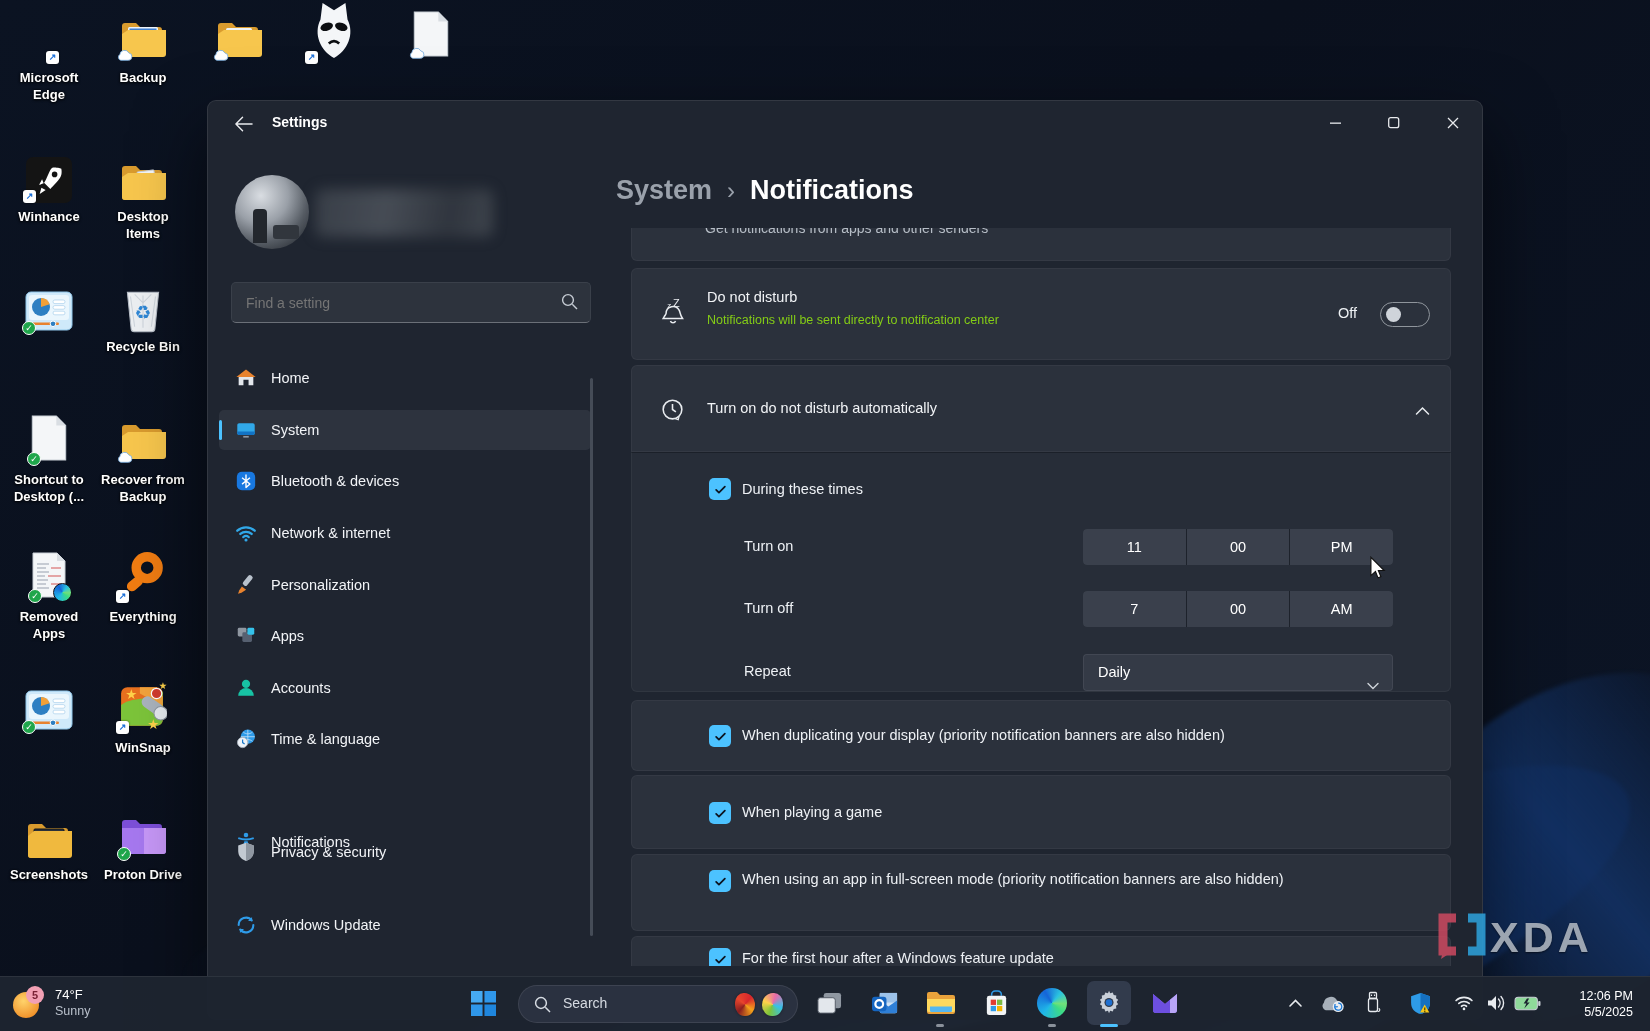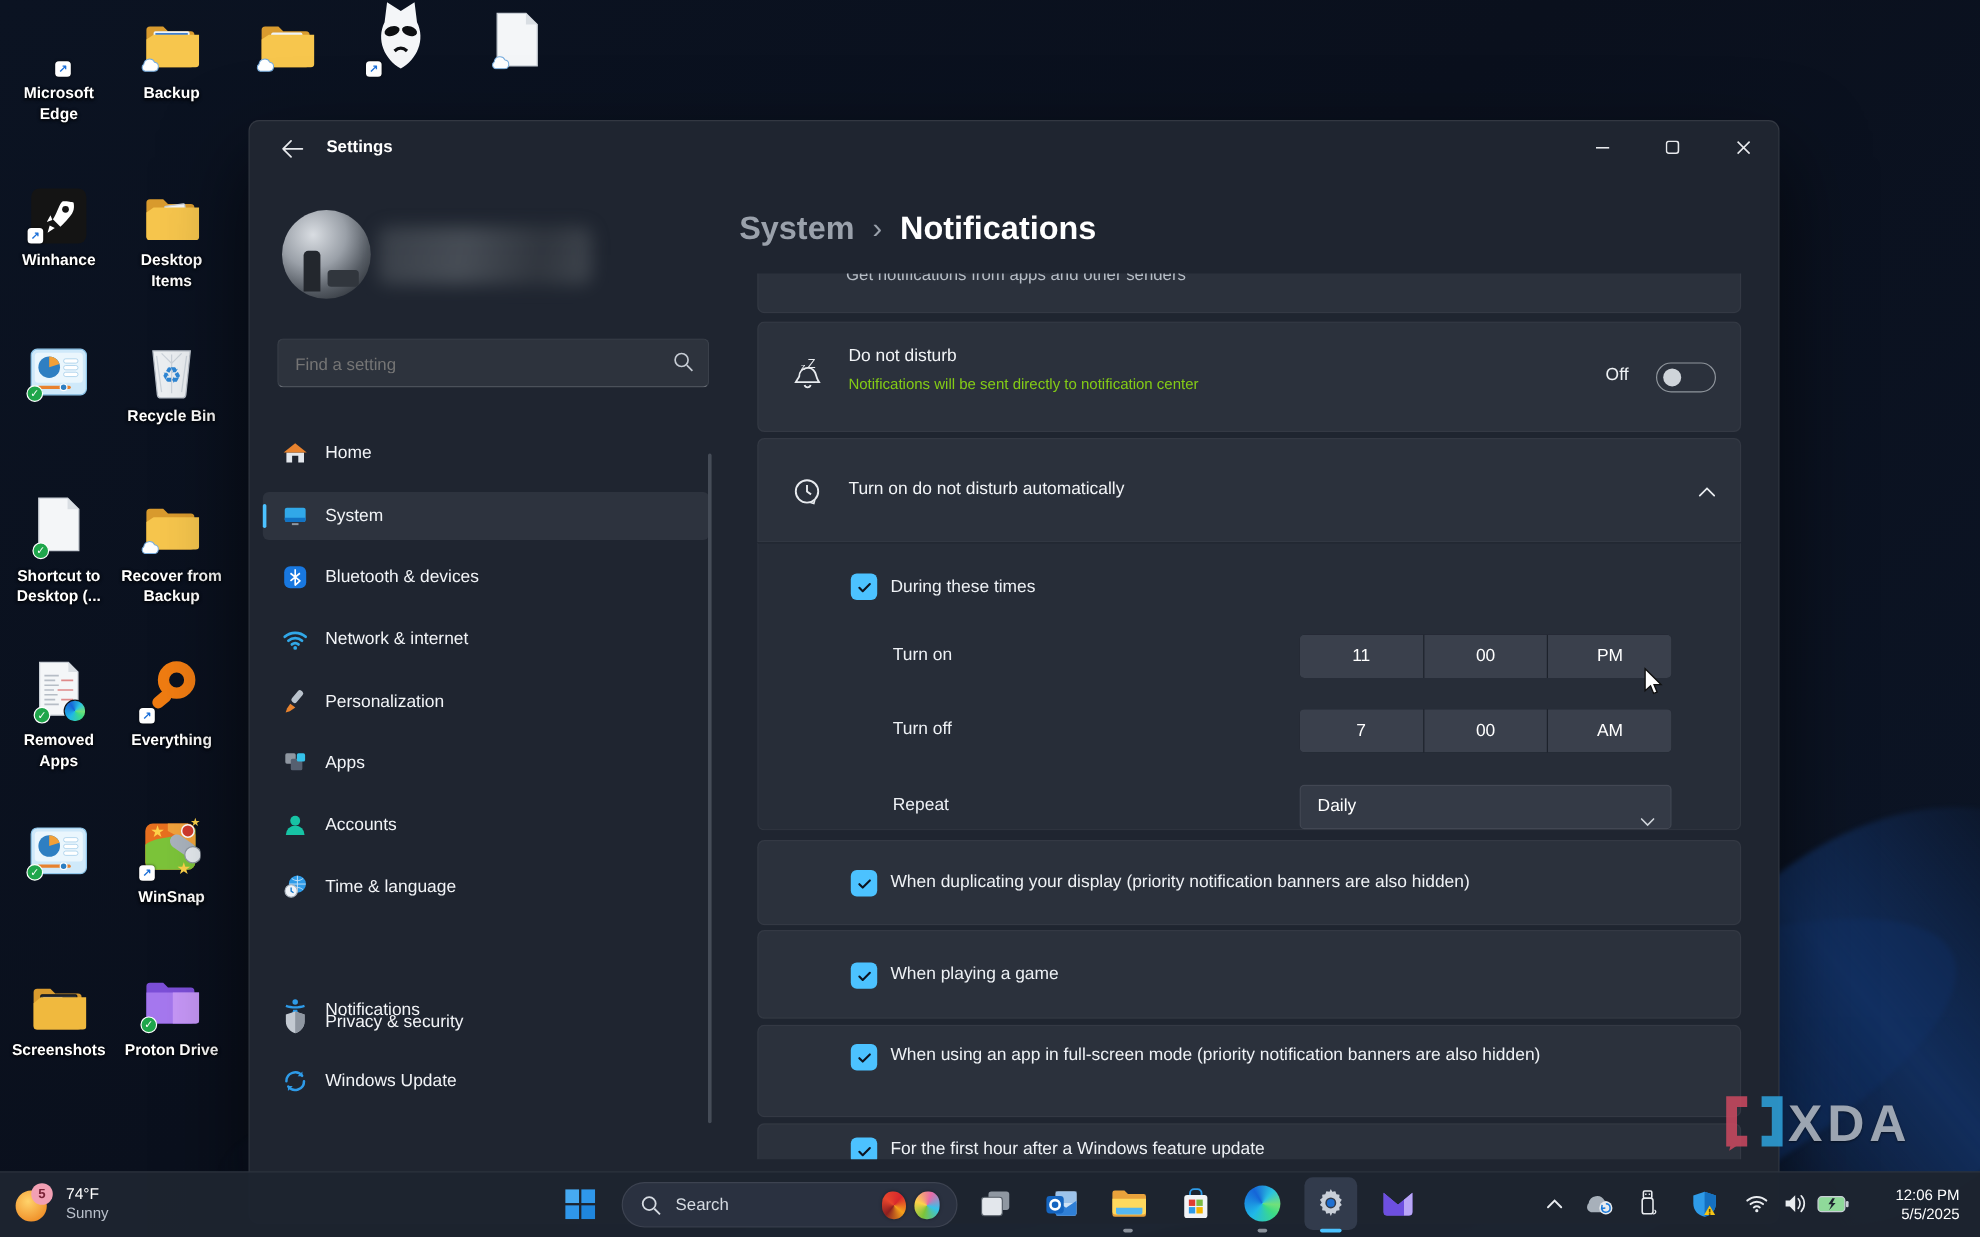--- a/index.html
+++ b/index.html
@@ -453,21 +453,21 @@
       </div>
       <div class="nav-row" style="top:731px;text-align:right;">
         <span class="nav-ico">
             <svg viewBox="0 0 24 24" width="22" height="22">
               <path d="M12 2l8.5 2.8v6.2c0 5.4-3.5 9.3-8.5 10.9C7 20.3 3.5 16.4 3.5 11V4.8z" fill="#c3cad2"></path>
               <path d="M12 2l8.5 2.8v6.2c0 5.4-3.5 9.3-8.5 10.9z" fill="#8f97a1"></path>
             </svg>
           </span>
         <span>Privacy &amp; security</span>
       </div>
-      <div class="nav-row" style="top:780px;align-items:center;">
+      <div class="nav-row" style="top:804px;align-items:center;">
         <span class="nav-ico">
             <svg viewBox="0 0 24 24" width="22" height="22">
               <path d="M20 12a8 8 0 01-14.3 4.9" stroke="#2e9be8" stroke-width="2.3" fill="none" stroke-linecap="round"></path>
               <path d="M4 12a8 8 0 0114.3-4.9" stroke="#2e9be8" stroke-width="2.3" fill="none" stroke-linecap="round"></path>
               <path d="M18.6 3.2v4.4h-4.4z" fill="#2e9be8"></path>
               <path d="M5.4 20.8v-4.4h4.4z" fill="#2e9be8"></path>
             </svg>
           </span>
         <span>Windows Update</span>
       </div>

